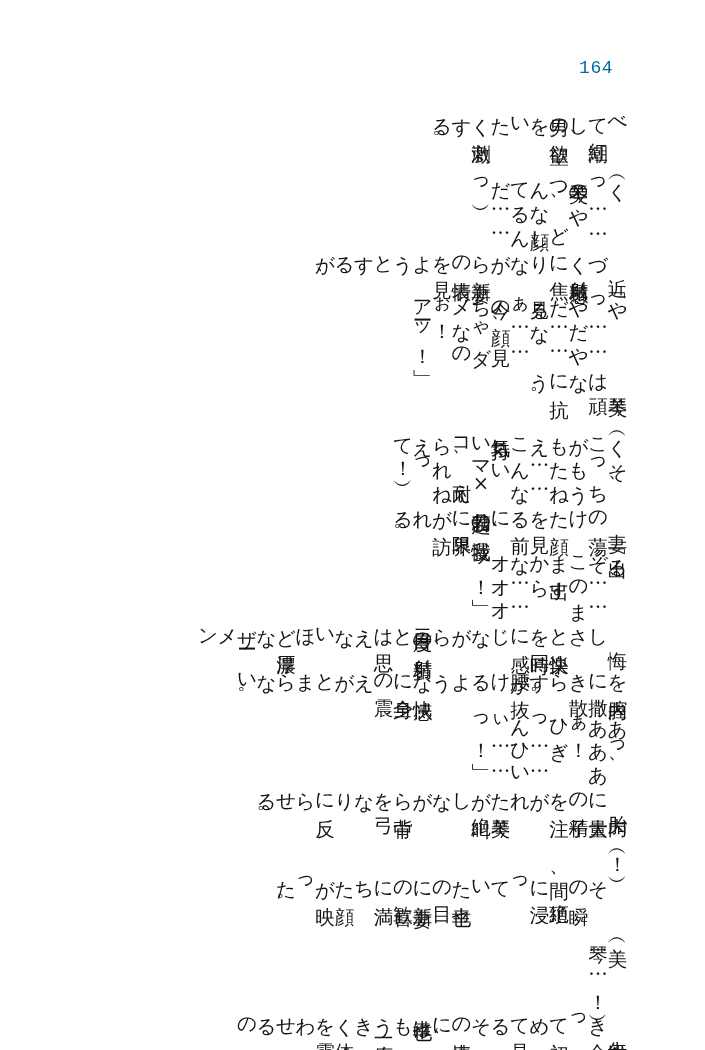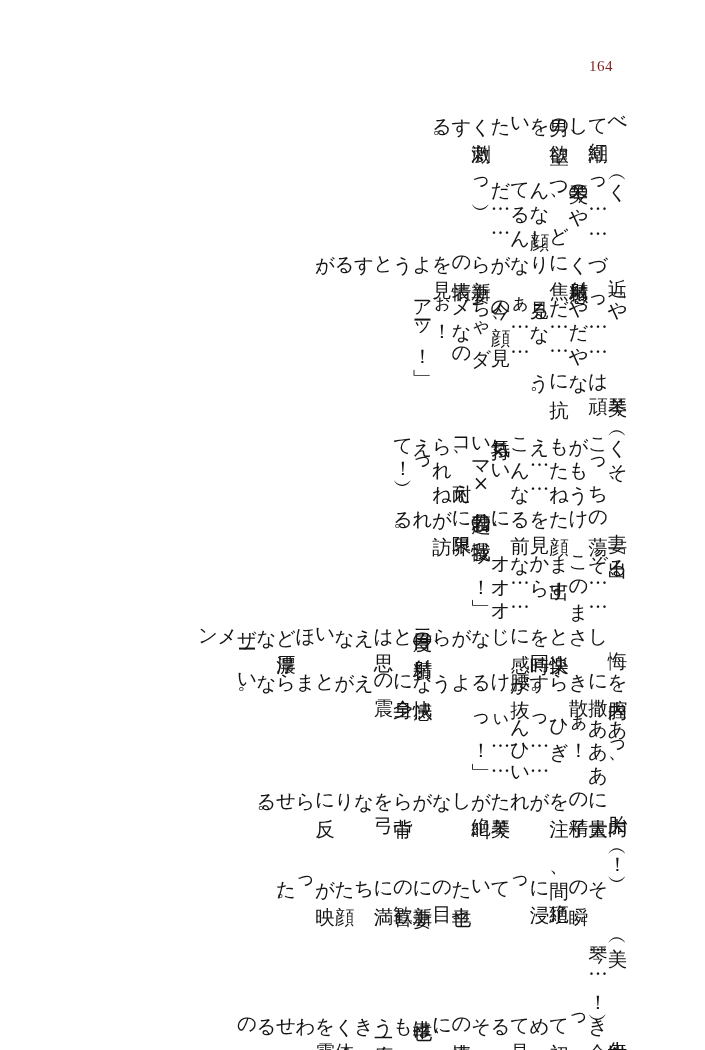--- a/index.html
+++ b/index.html
@@ -15,24 +15,24 @@
     width: 705px;
     height: 1050px;
     background: #ffffff;
     overflow: hidden;
   }
   
   .page-number {
     position: absolute;
     top: 58px;
     right: 92px;
-    font-size: 15px;
-    color: #7f1d1d;
+    font-size: 18px;
+    color: #0369a1;
     letter-spacing: 0.5px;
-    font-family: Liberation Serif, serif;
+    font-family: Liberation Mono, monospace;
   }
   
   .body-text {
     position: absolute;
     top: 104px;
     right: 78px;
     height: 855px;
     width: 540px;
     display: flex;
     flex-direction: row;

